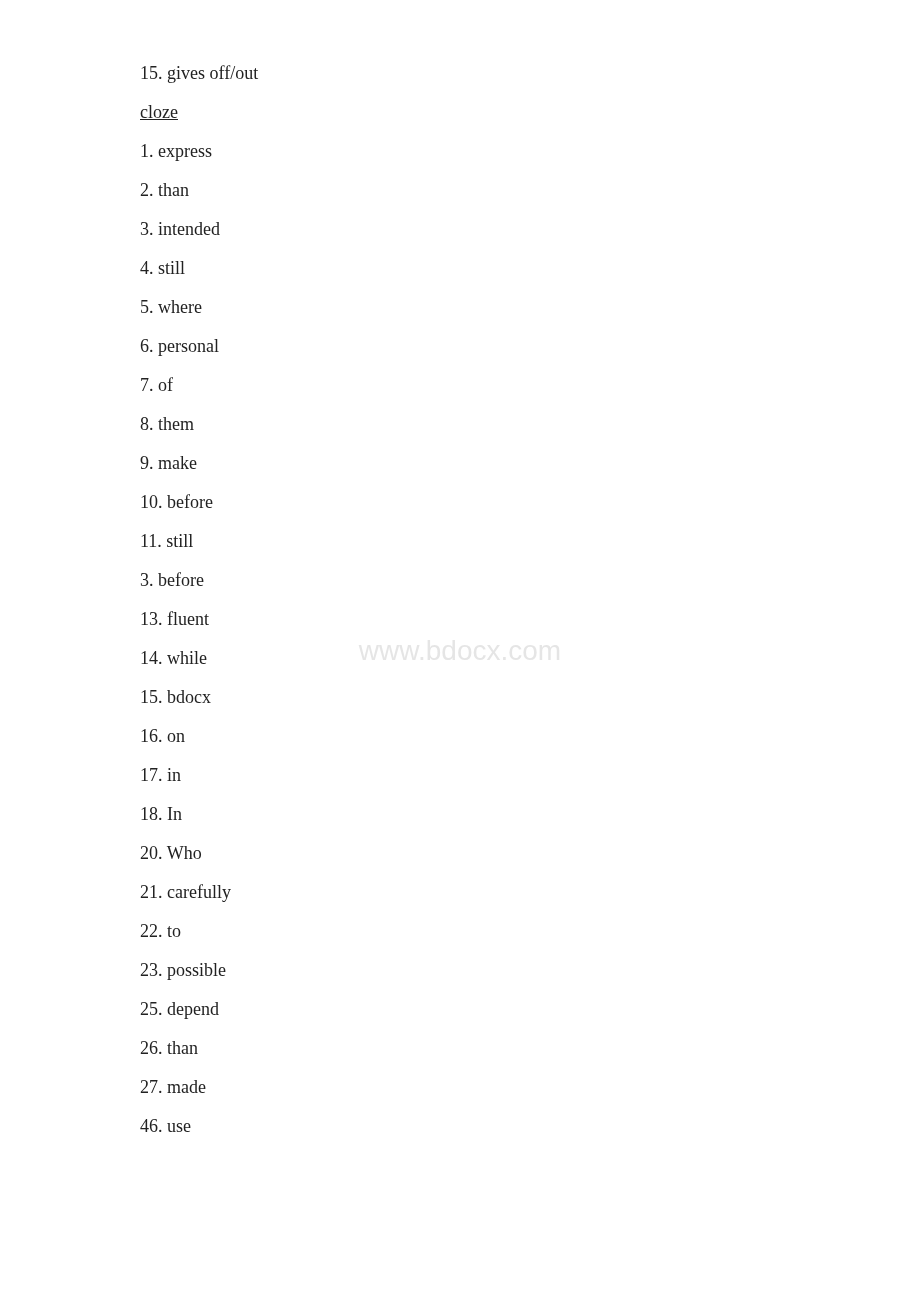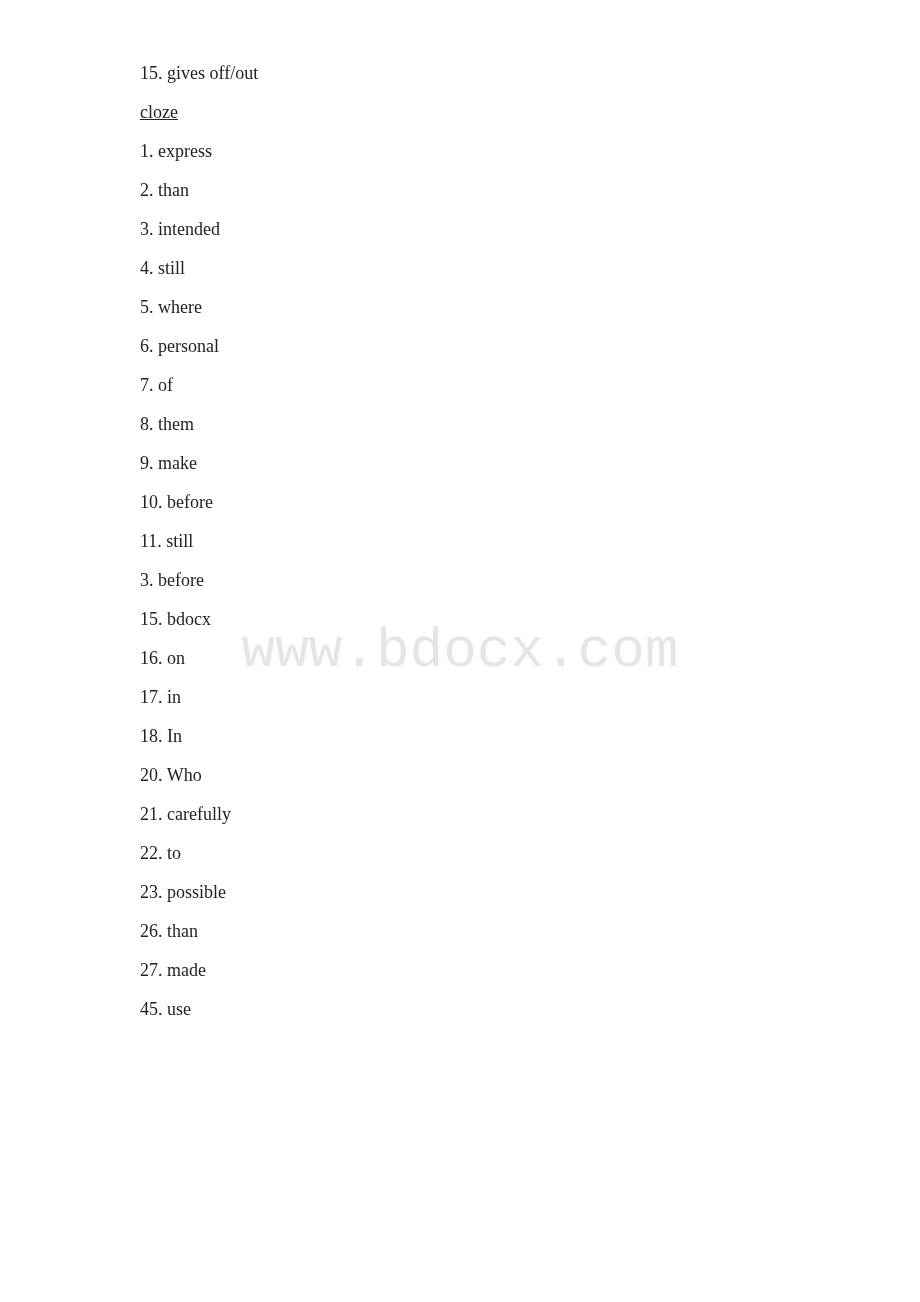--- a/index.html
+++ b/index.html
@@ -32,23 +32,23 @@
       margin-top: 4px;
       font-weight: normal;
       text-decoration: underline;
     }
 
     .watermark {
       position: absolute;
       top: 50%;
       left: 50%;
       transform: translate(-50%, -50%);
-      font-size: 56px;
+      font-size: 28px;
       color: rgba(150, 150, 150, 0.25);
-      font-family: Liberation Mono, monospace;
+      font-family: Liberation Sans, sans-serif;
       pointer-events: none;
       white-space: nowrap;
       user-select: none;
     }
   </style>
 </head>
 <body>
 
 <div class="content">
 
@@ -66,28 +66,31 @@
       <div class="list-item"><span>3. </span><span>intended</span></div>
       <div class="list-item"><span>4. </span><span>still</span></div>
       <div class="list-item"><span>5. </span><span>where</span></div>
       <div class="list-item"><span>6. </span><span>personal</span></div>
       <div class="list-item"><span>7. </span><span>of</span></div>
       <div class="list-item"><span>8. </span><span>them</span></div>
       <div class="list-item"><span>9. </span><span>make</span></div>
       <div class="list-item"><span>10. </span><span>before</span></div>
       <div class="list-item"><span>11. </span><span>still</span></div>
       <div class="list-item"><span>3. </span><span>before</span></div>
+      <div class="list-item"><span>13. </span><span>fluent</span></div>
+      <div class="list-item"><span>14. </span><span>while</span></div>
       <div class="list-item"><span>15. </span><span>bdocx</span></div>
       <div class="list-item"><span>16. </span><span>on</span></div>
       <div class="list-item"><span>17. </span><span>in</span></div>
       <div class="list-item"><span>18. </span><span>In</span></div>
       <div class="list-item"><span>20. </span><span>Who</span></div>
       <div class="list-item"><span>21. </span><span>carefully</span></div>
       <div class="list-item"><span>22. </span><span>to</span></div>
       <div class="list-item"><span>23. </span><span>possible</span></div>
+      <div class="list-item"><span>25. </span><span>depend</span></div>
       <div class="list-item"><span>26. </span><span>than</span></div>
       <div class="list-item"><span>27. </span><span>made</span></div>
-      <div class="list-item"><span>45. </span><span>use</span></div>
+      <div class="list-item"><span>46. </span><span>use</span></div>
     </div>
 
 </div>
 
 <div class="watermark">www.bdocx.com</div>
 
 </body></html>

